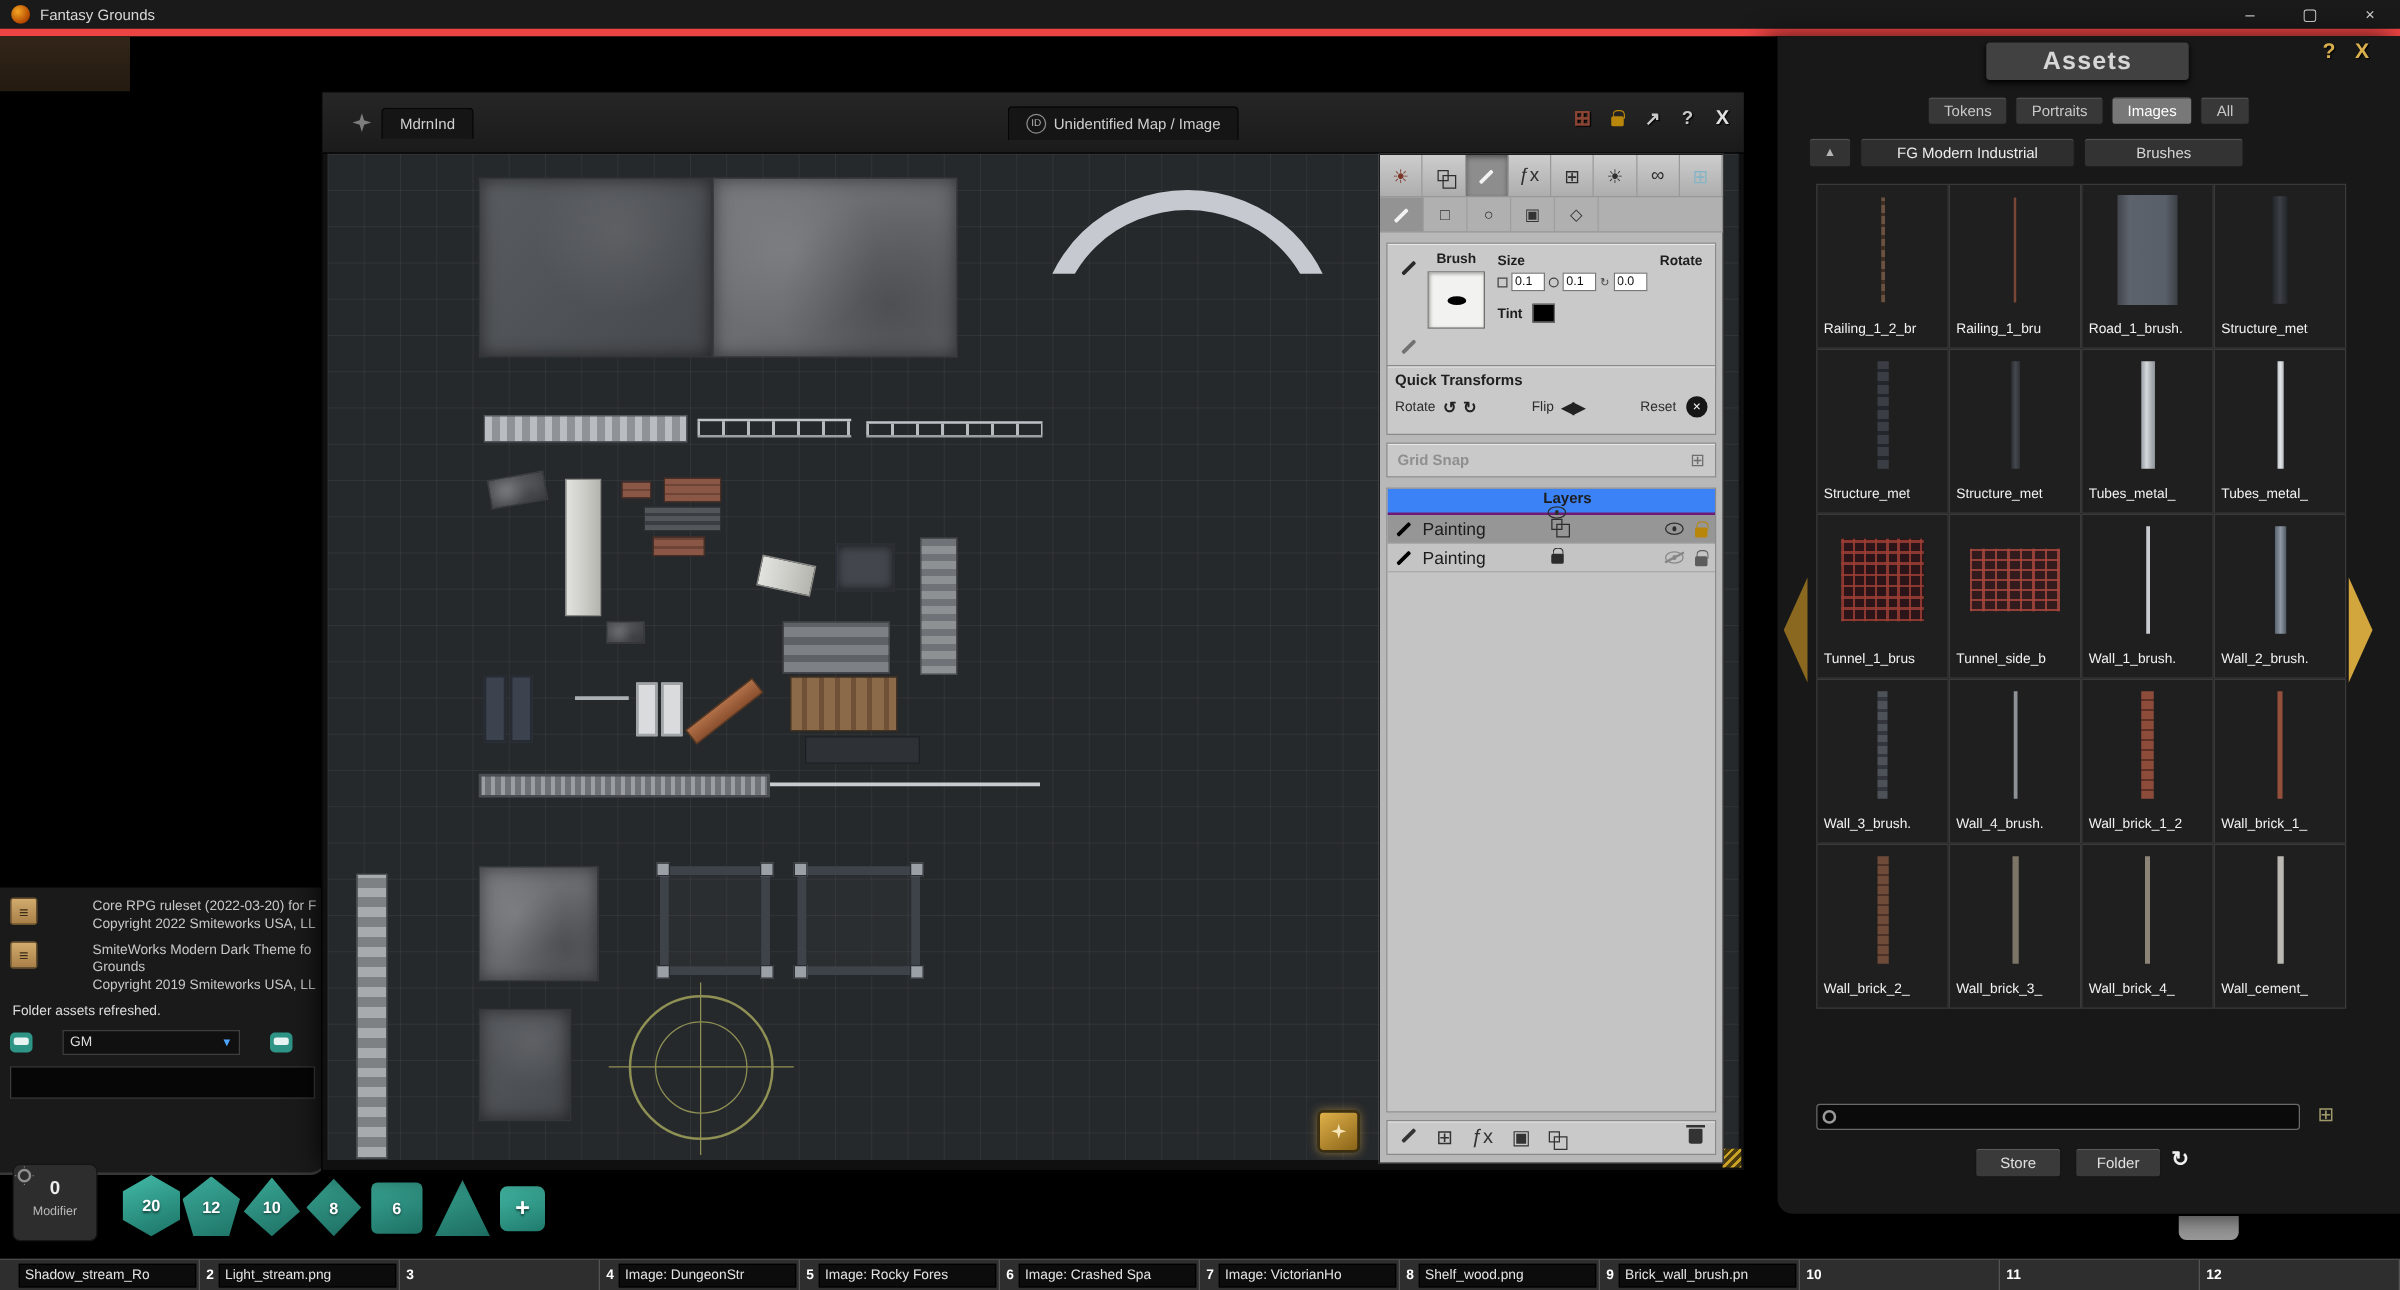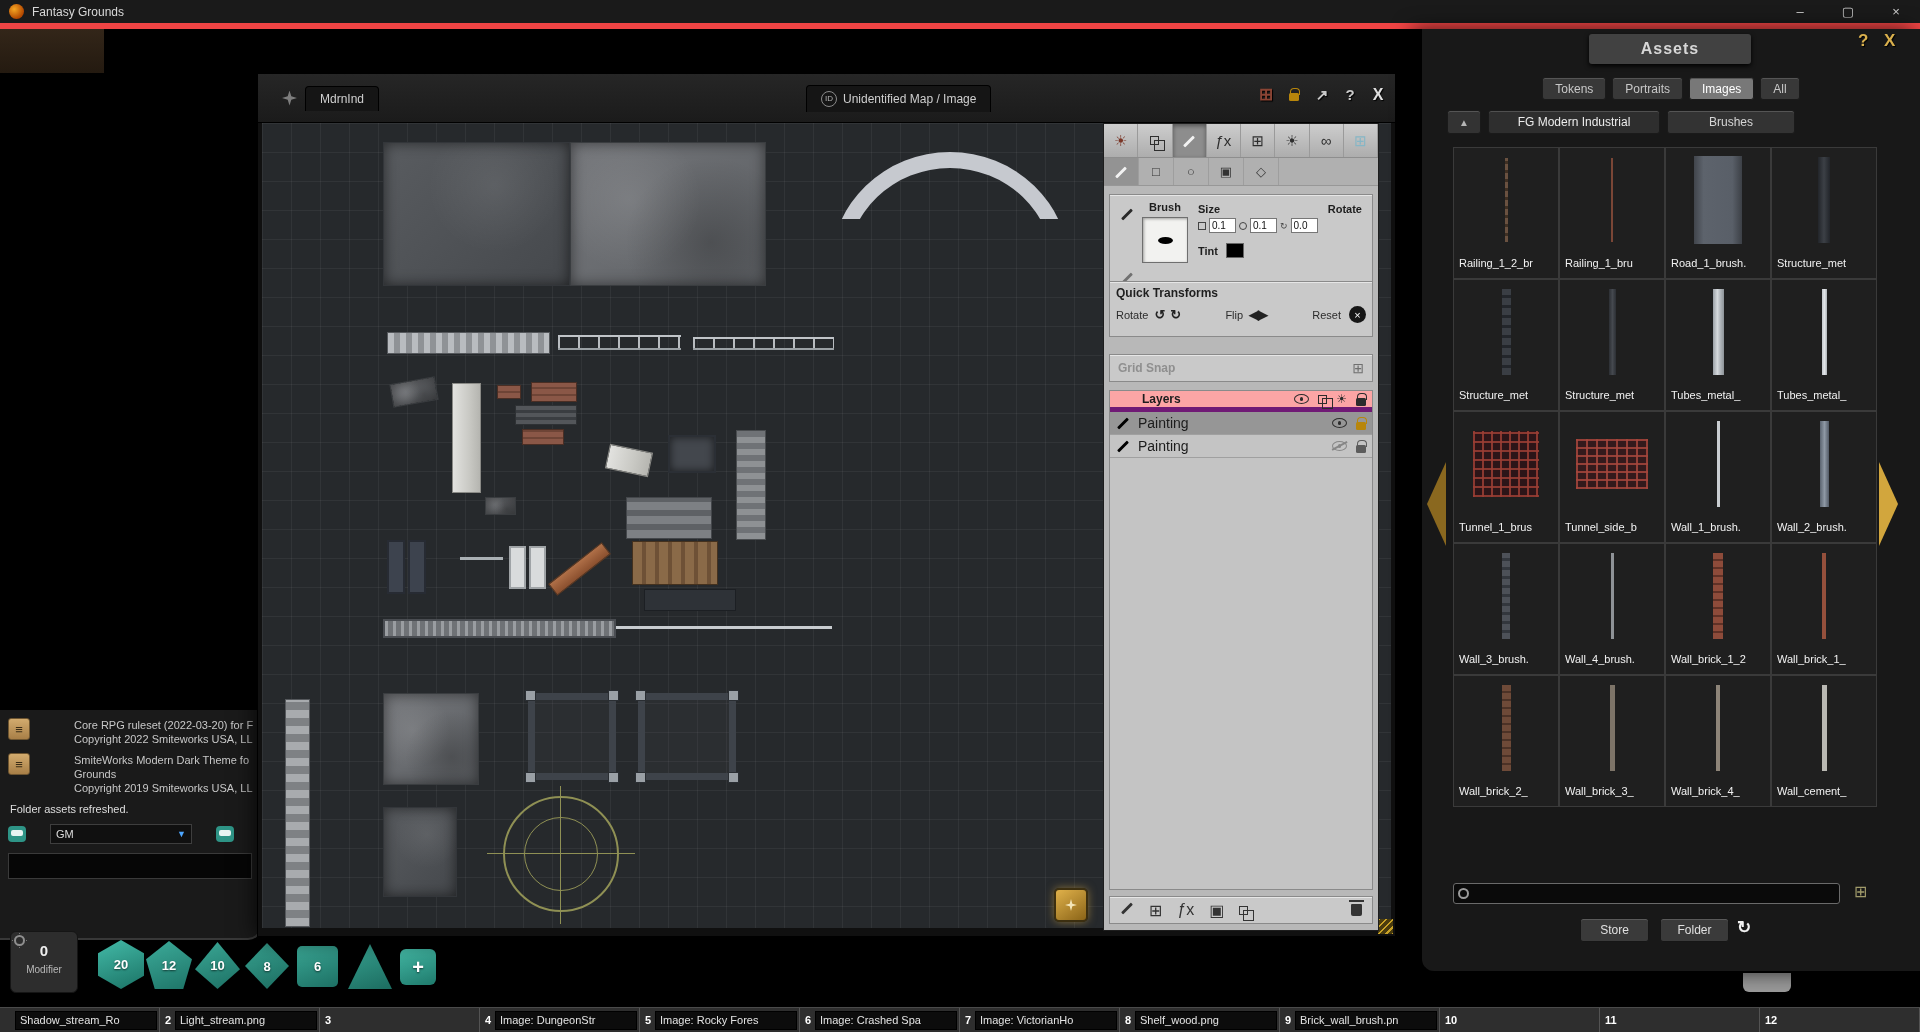--- a/index.html
+++ b/index.html
@@ -81,32 +81,32 @@
   .pb-preview .dot{width:15px;height:7px;background:#000;border-radius:50%;}
   .pb-fields{flex:1;margin-left:10px;padding-top:2px;}
   .pb-row1{display:flex;justify-content:space-between;padding:0 4px 3px 0;}
   .pb-row2{display:flex;align-items:center;gap:3px;}
   .pin3{width:27px;height:15px;font-size:10px;border:1px solid #777;background:#fff;color:#111;padding:0 2px;}
   .mini{font-size:9px;color:#444;display:inline-flex;}
   .mini-sq{width:8px;height:8px;border:1.5px solid #444;}
   .mini-ring{width:8px;height:8px;border:1.5px solid #444;border-radius:50%;}
   .pb-row3{display:flex;align-items:center;gap:8px;margin-top:10px;}
   .i-swatch{width:18px;height:15px;background:#000;border:1px solid #666;}
-  .pp-qt{position:absolute;left:5px;top:157px;right:5px;height:56px;padding:4px 6px;}
+  .pp-qt{position:absolute;left:5px;top:168px;right:5px;height:56px;padding:4px 6px;}
   .qt-title{font-size:12px;font-weight:bold;color:#1f1f1f;margin-bottom:6px;}
   .qt-row{display:flex;align-items:center;gap:6px;}
   .qt-label{font-size:11px;color:#2c2c2c;}
   .qt-btn{font-size:13px;color:#222;font-weight:bold;letter-spacing:-1px;}
   .qt-reset{width:17px;height:17px;border-radius:50%;background:#161616;color:#fff;font-size:11px;display:flex;align-items:center;justify-content:center;margin-left:2px;}
   .sp{flex:1;}
   .pp-snap{position:absolute;left:5px;top:230px;right:5px;height:28px;display:flex;align-items:center;justify-content:space-between;padding:0 8px;}
   .snap-label{font-size:12px;font-weight:bold;color:#8f8f8f;}
   .snap-icon{font-size:14px;color:#6f6f6f;}
   .pp-layers{position:absolute;left:5px;top:266px;right:5px;height:500px;display:flex;flex-direction:column;overflow:hidden;}
-  .ly-head{height:21px;background:#fca5a5;border-bottom:5px solid #701a75;display:flex;align-items:center;padding:0 6px;}
+  .ly-head{height:21px;background:#3b82f6;border-bottom:2px solid #701a75;display:flex;align-items:center;padding:0 6px;flex-direction:column;}
   .ly-title{font-size:12px;font-weight:bold;color:#1d1d1d;margin-left:26px;flex:1;}
   .lh-ic{display:flex;align-items:center;justify-content:center;color:#2c2c2c;margin-left:9px;font-size:12px;}
   .ly-row{height:23px;display:flex;align-items:center;padding:0 6px;border-bottom:1px solid #a0a0a0;}
   .ly-row.sel{background:#969696;}
   .ly-row.alt{background:#c4c4c4;}
   .ly-name{font-size:14px;color:#1c1c1c;flex:1;margin-left:8px;}
   .ly-empty{flex:1;background:#c4c4c4;}
   .pp-foot{position:absolute;left:5px;top:772px;right:5px;height:28px;display:flex;align-items:center;gap:15px;padding:0 10px;color:#333;}
   .pp-foot .trash{margin-left:auto;}
 
@@ -158,21 +158,21 @@
   .dplus{left:400px;top:949px;width:36px;height:36px;background:linear-gradient(160deg,#43b7a4,#1f7a6c);border-radius:6px;font-size:20px;}
 
   
   .hotkeys{position:absolute;left:0;top:1007px;width:1920px;height:25px;background:#2e2e2e;display:flex;border-top:1px solid #4a4a4a;z-index:7;}
   .hk{width:160px;display:flex;align-items:center;border-right:1px solid #535353;padding:0 2px;}
   .hknum{font-size:11px;font-weight:bold;color:#fff;margin:0 3px;min-width:7px;}
   .hkbox{flex:1;height:19px;background:#0c0c0c;border:1px solid #000;color:#e4e4e4;font-size:11px;line-height:17px;padding:0 4px;white-space:nowrap;overflow:hidden;}
 
   
   .assets{position:absolute;left:1420px;top:29px;width:500px;height:944px;background:#181818;border-left:2px solid #000;border-bottom:2px solid #000;border-radius:0 0 0 14px;box-shadow:-8px 0 20px rgba(0,0,0,.7);z-index:10;}
-  .atitle{position:absolute;left:167px;top:5px;width:162px;height:30px;background:#414141;color:#d6d6d6;font-size:16px;font-weight:bold;letter-spacing:1px;display:flex;align-items:center;justify-content:center;border-radius:3px;box-shadow:0 2px 5px #000;}
+  .atitle{position:absolute;left:167px;top:5px;width:162px;height:30px;background:#414141;color:#d6d6d6;font-size:20px;font-weight:bold;letter-spacing:1px;display:flex;align-items:center;justify-content:center;border-radius:3px;box-shadow:0 2px 5px #000;}
   .ahelp{position:absolute;left:436px;top:2px;font-size:17px;font-weight:bold;color:#d9b04d;text-shadow:1px 1px 1px #000;}
   .aclose{position:absolute;left:462px;top:2px;font-size:17px;font-weight:bold;color:#d9b04d;text-shadow:1px 1px 1px #000;}
   .atabs{position:absolute;left:0;right:0;top:48px;display:flex;justify-content:center;gap:6px;}
   .atab{height:23px;padding:0 12px;background:#383838;border:1px solid #1a1a1a;box-shadow:inset 0 1px 0 #555;border-radius:3px;color:#c8c8c8;font-size:12px;display:flex;align-items:center;}
   .atab.active{background:#787878;color:#fff;}
   .acrumb{position:absolute;left:25px;top:81px;display:flex;gap:7px;}
   .aup{width:34px;height:24px;background:#333;border:1px solid #1a1a1a;box-shadow:inset 0 1px 0 #555;border-radius:3px;color:#b5b5b5;font-size:10px;display:flex;align-items:center;justify-content:center;}
   .apath{width:172px;height:24px;background:#2e2e2e;border:1px solid #1a1a1a;box-shadow:inset 0 1px 0 #505050;border-radius:3px;color:#ececec;font-size:12px;display:flex;align-items:center;justify-content:center;white-space:nowrap;overflow:hidden;}
   .abrushes{width:128px;height:24px;background:#333;border:1px solid #1a1a1a;box-shadow:inset 0 1px 0 #555;border-radius:3px;color:#d6d6d6;font-size:12px;display:flex;align-items:center;justify-content:center;}
   .agrid{position:absolute;left:31px;top:118px;width:424px;display:grid;grid-template-columns:repeat(4,1fr);grid-template-rows:repeat(5,132px);background:#141414;}

